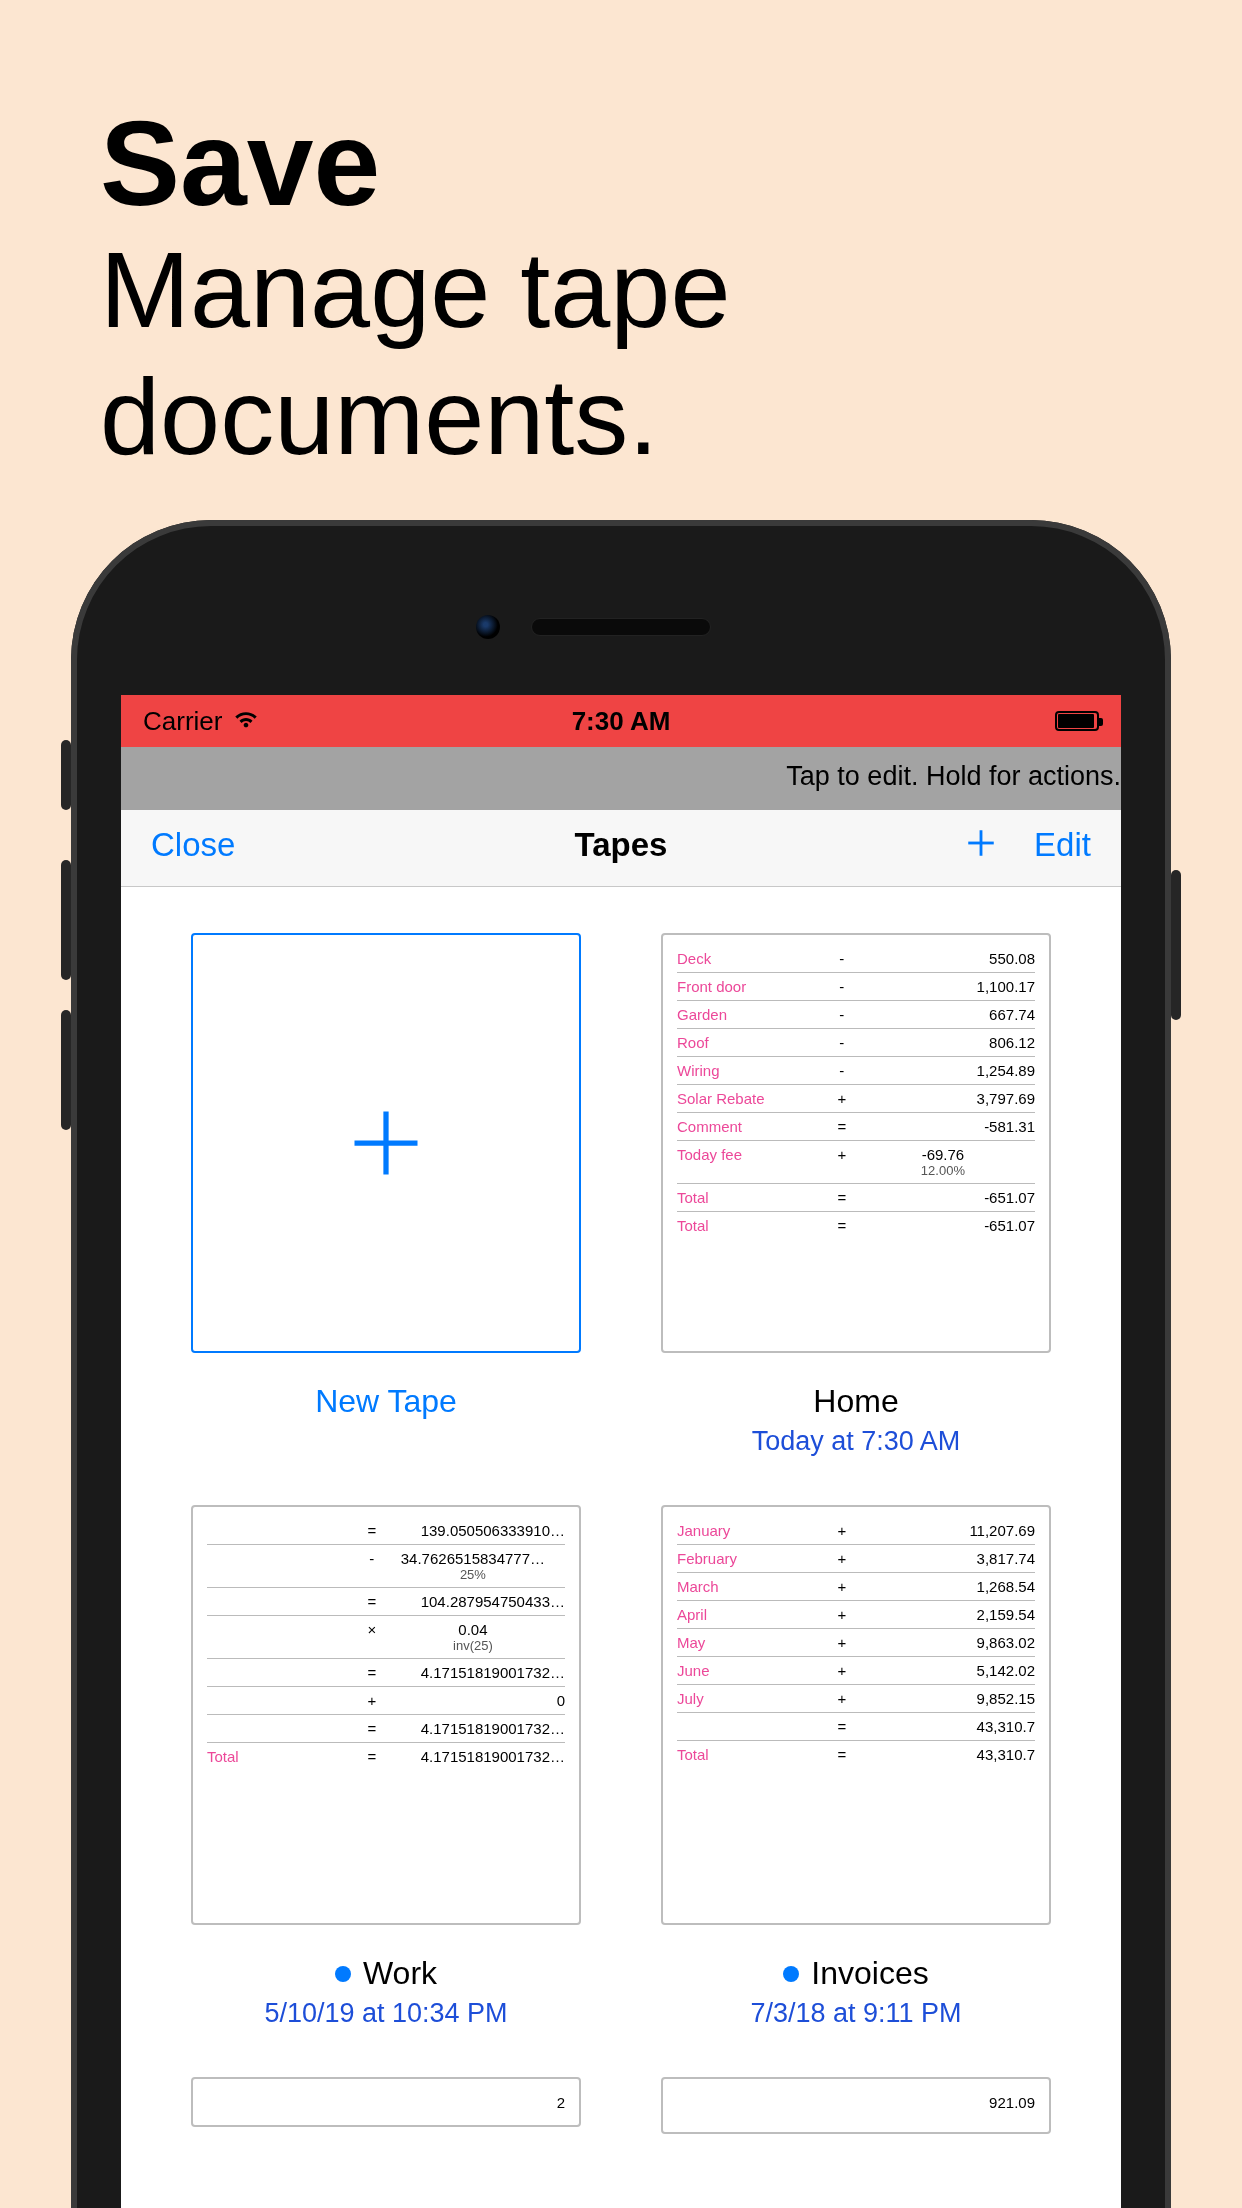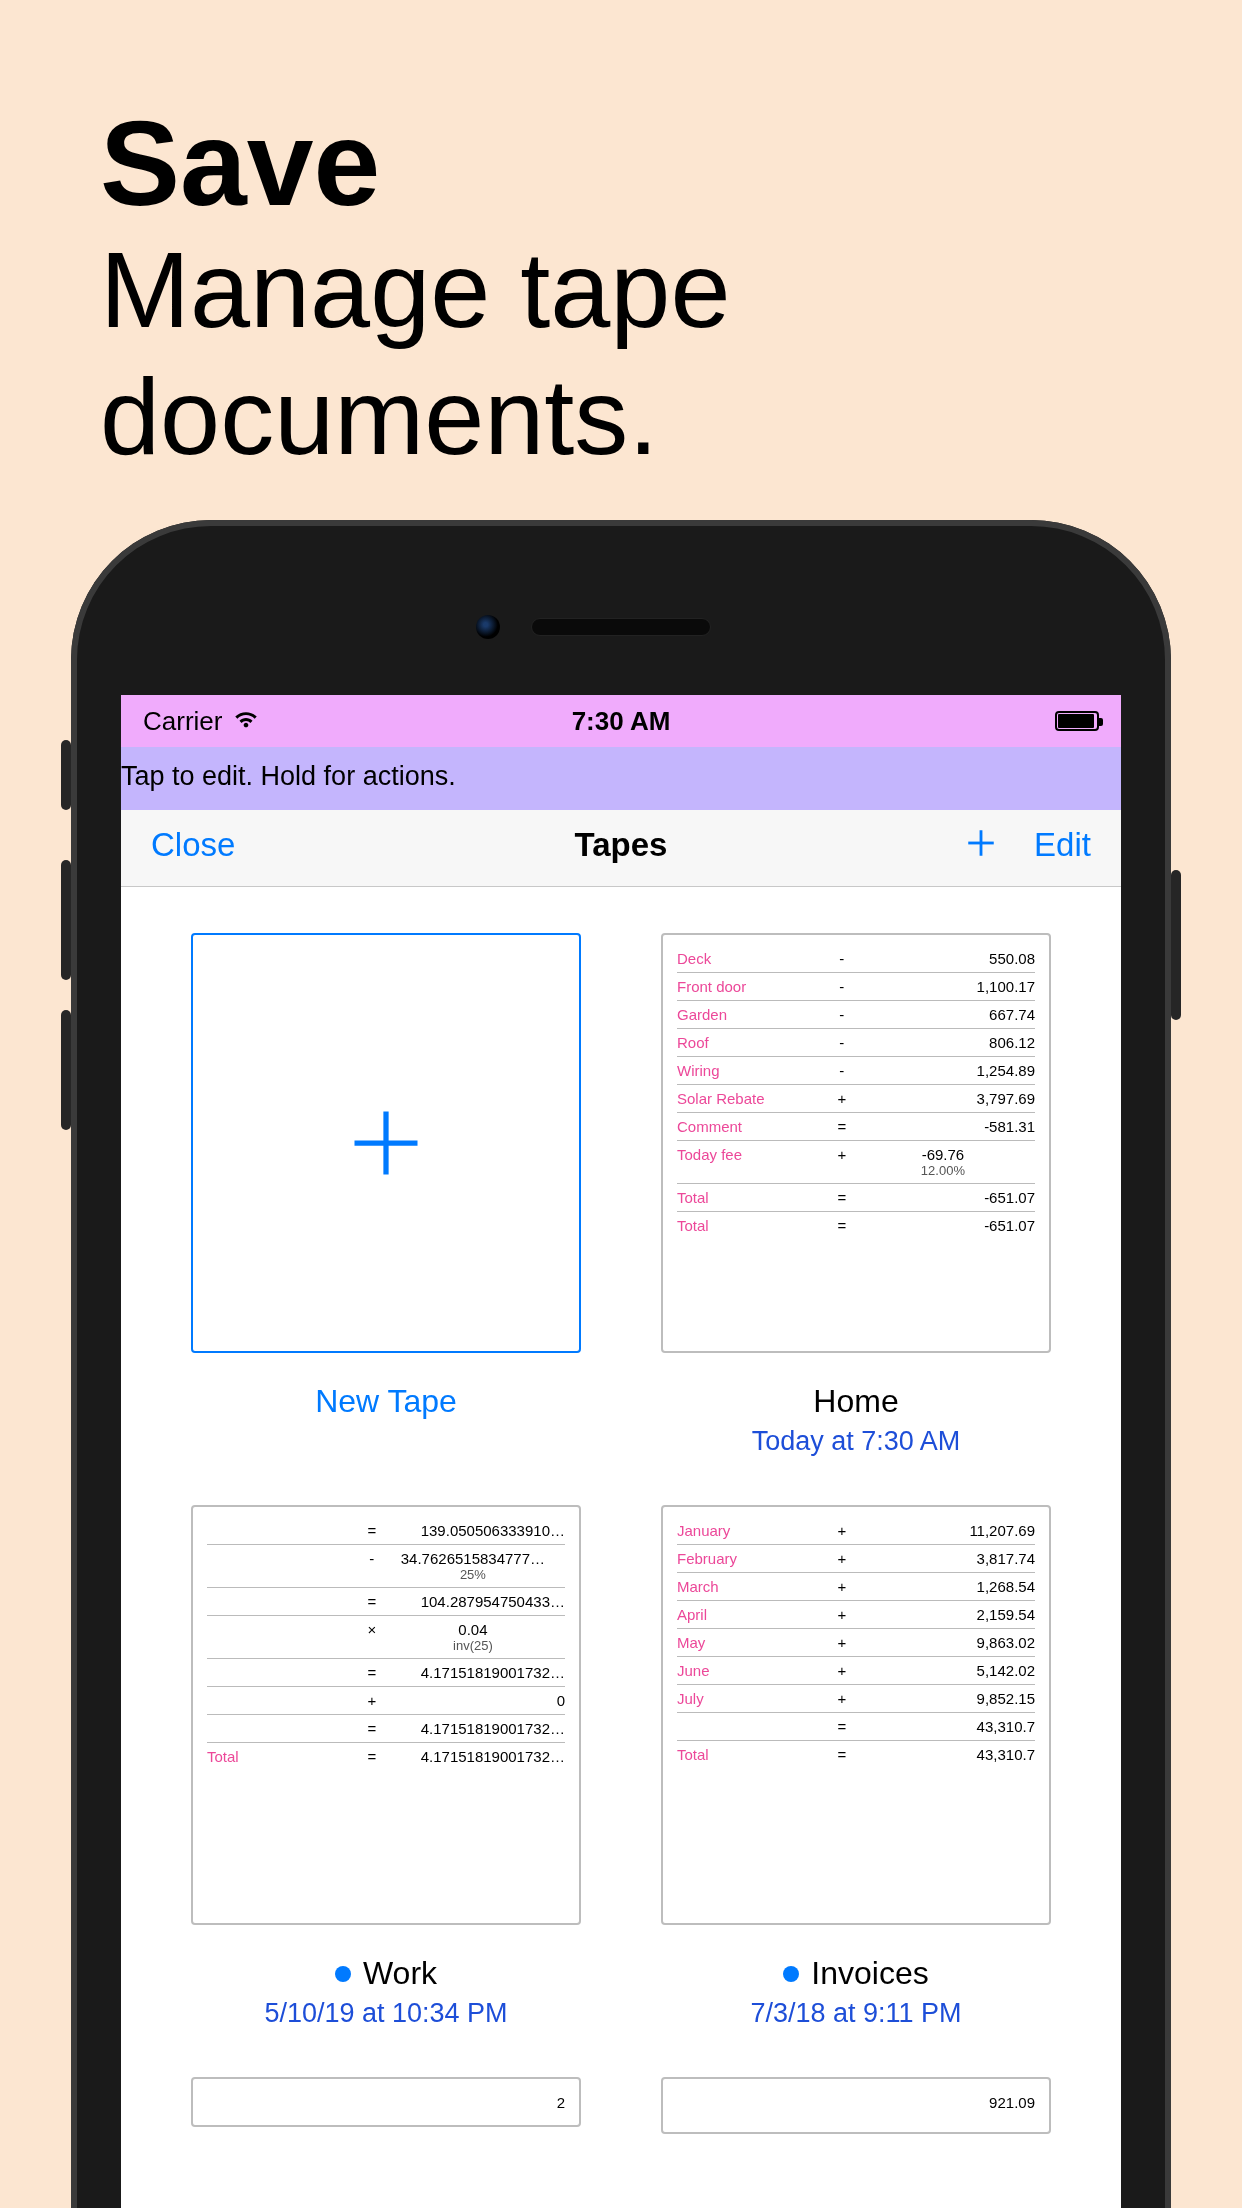--- a/index.html
+++ b/index.html
@@ -78,32 +78,32 @@
     overflow: hidden;
   }
   .status-bar {
     height: 52px;
     display: flex;
     align-items: center;
     padding: 0 22px;
     font-size: 26px;
     font-weight: 500;
     color: #000;
-    background: #f0abfc;
+    background: #ef4444;
   }
   .status-left { flex: 1; display: flex; align-items: center; gap: 10px; }
   .status-center { flex: 1; text-align: center; font-weight: 600; }
   .status-right { flex: 1; display: flex; justify-content: flex-end; align-items: center; }
   .wifi-icon svg { width: 28px; height: 28px; }
   .battery { width: 44px; height: 20px; border: 2px solid #000; border-radius: 4px; position: relative; }
   .battery::after { content: ""; position: absolute; right: -6px; top: 5px; width: 4px; height: 8px; background: #000; border-radius: 0 2px 2px 0; }
   .battery-fill { position: absolute; top: 1px; left: 1px; bottom: 1px; width: 90%; background: #000; border-radius: 1px; }
   .hint-bar {
-    background: #c4b5fd;
-    text-align: left;
+    background: #a3a3a3;
+    text-align: right;
     padding: 14px 0 18px;
     font-size: 27px;
     color: #000;
   }
   .nav-bar {
     background: #f7f7f7;
     display: flex;
     align-items: center;
     padding: 16px 30px 22px;
     border-bottom: 1px solid #c8c8c8;

